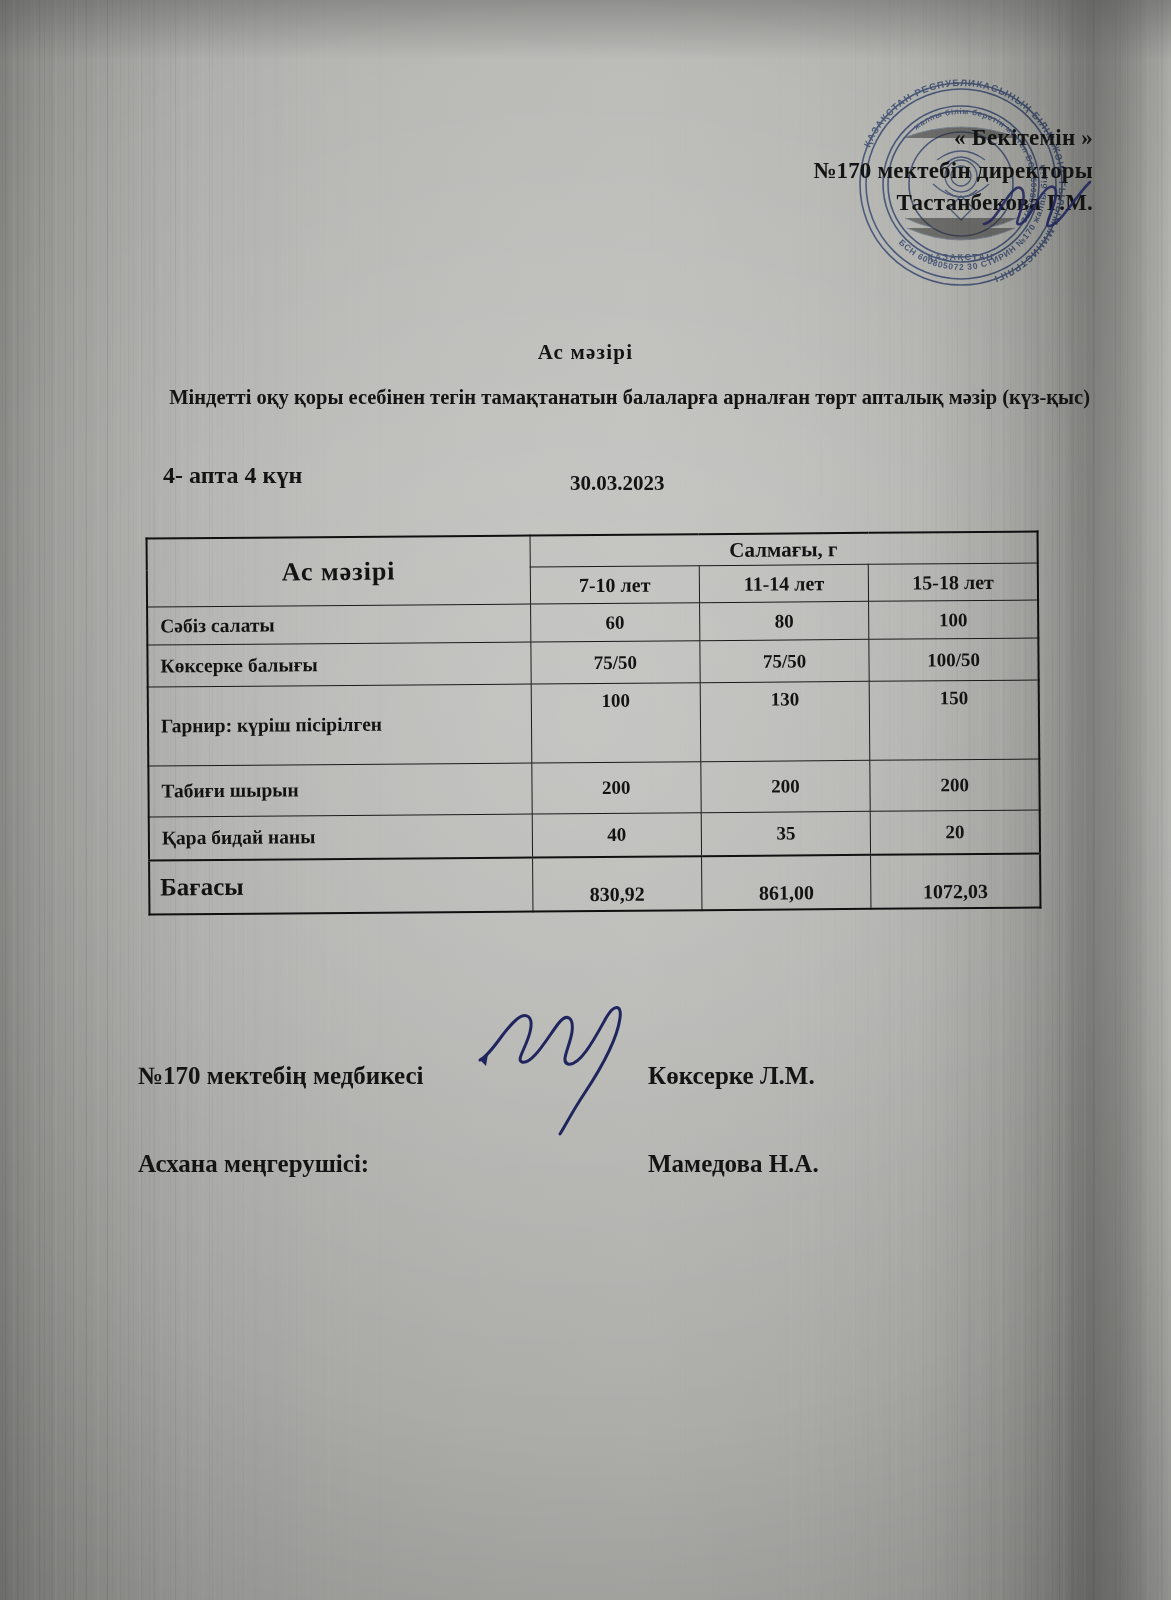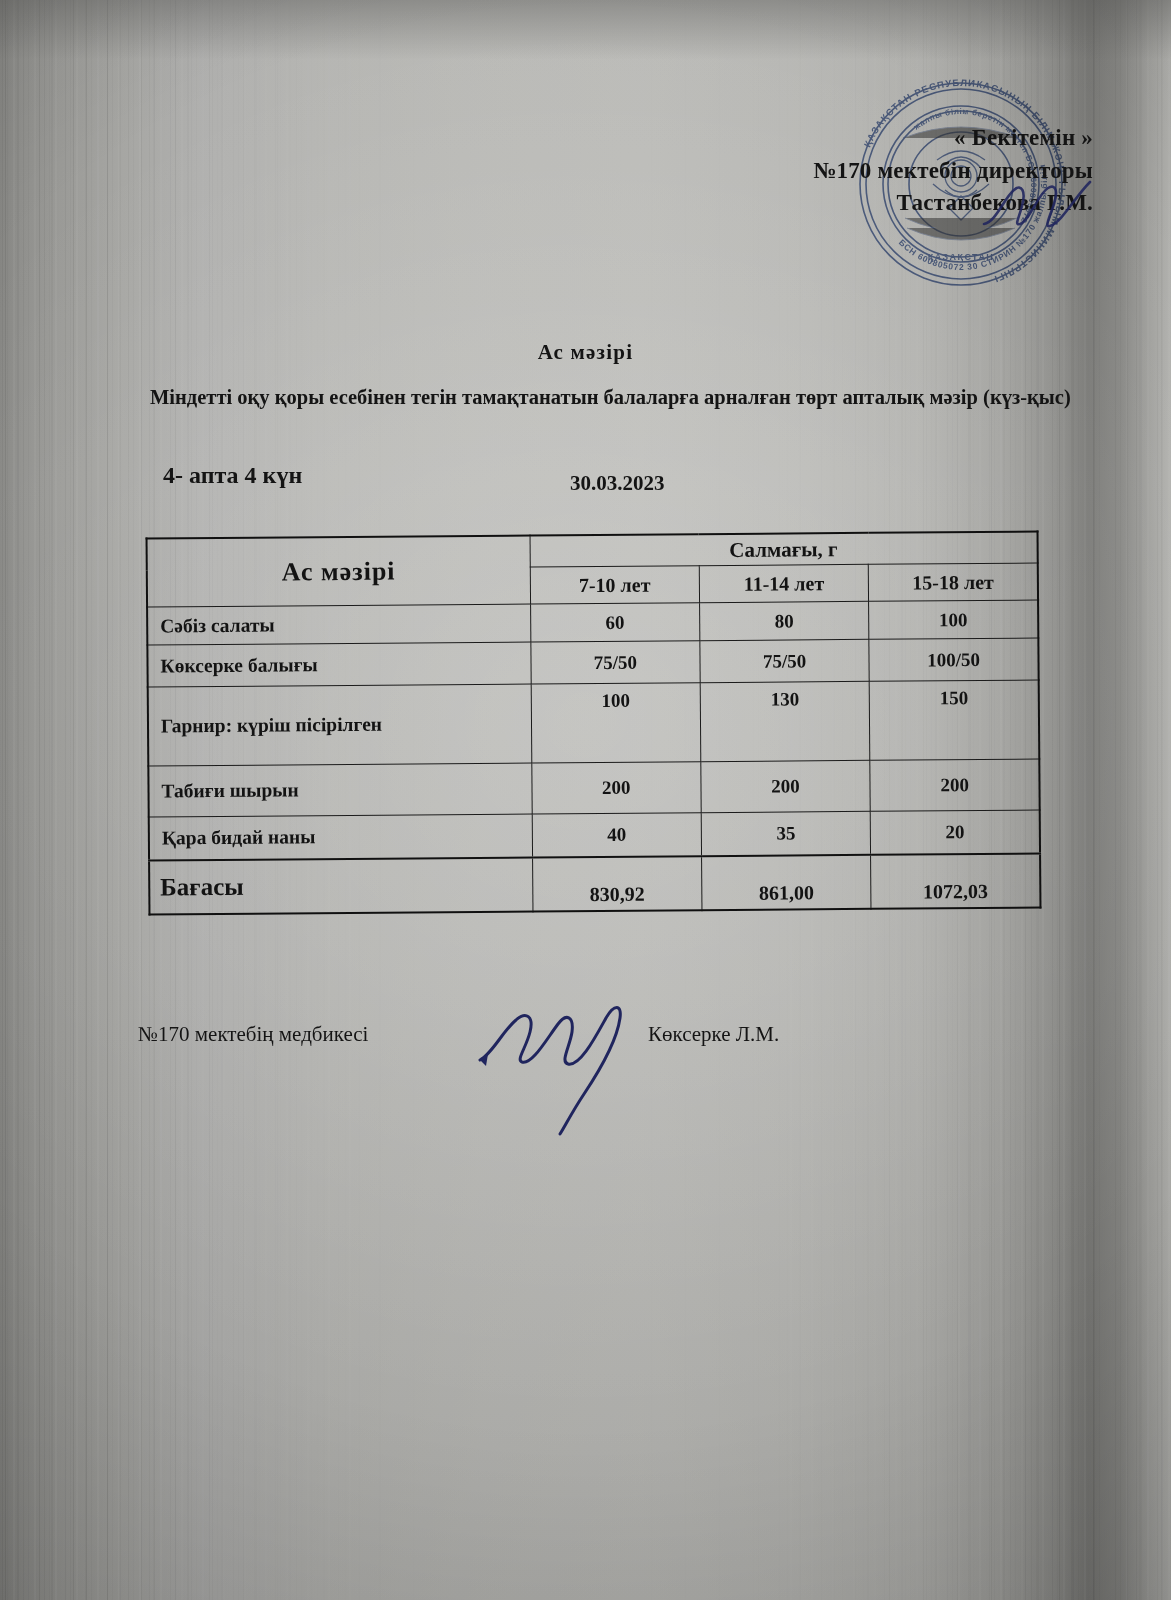--- a/index.html
+++ b/index.html
@@ -85,21 +85,21 @@
   }
   .approve div{white-space:nowrap;}
 
   .doctitle{
     position:absolute;left:0;right:0;top:340px;
     text-align:center;font-size:21px;font-weight:bold;
     letter-spacing:1.2px;
   }
   .subtitle{
     position:absolute;left:150px;width:940px;top:382px;
-    text-align:left;font-size:20.5px;font-weight:bold;line-height:1.55;
+    text-align:right;font-size:20.5px;font-weight:bold;line-height:1.55;
   }
   .weekline{
     position:absolute;left:163px;top:462px;
     font-size:24px;font-weight:bold;
   }
   .dateline{
     position:absolute;left:570px;top:463px;
     font-size:21px;font-weight:bold;margin-top:8px;
   }
 
@@ -150,21 +150,21 @@
   td.totnum{text-align:center;font-size:20px;vertical-align:bottom;padding-bottom:4px;}
   .col-item{width:43%;}
   .col-a{width:19%;}
   .col-b{width:19%;}
   .col-c{width:19%;}
 
   
   .sigblock{position:absolute;left:138px;top:1022px;width:760px;}
   .sigrow{
     position:relative;height:48px;
-    font-size:21px;font-weight:normal;
+    font-size:25px;font-weight:bold;margin-top:40px;
   }
   .sigrow .role{position:absolute;left:0;top:0;}
   .sigrow .who{position:absolute;left:510px;top:0;white-space:nowrap;}
 
   .sign-nurse{
     position:absolute;left:472px;top:988px;width:175px;height:150px;
     pointer-events:none;
   }
   .sign-dir{
     position:absolute;left:978px;top:172px;width:120px;height:72px;
@@ -312,20 +312,24 @@
           </tr>
         </tbody>
       </table>
     </div>
 
     <div class="sigblock">
       <div class="sigrow">
         <span class="role">№170 мектебің медбикесі</span>
         <span class="who">Көксерке Л.М.</span>
       </div>
+      <div class="sigrow">
+        <span class="role">Асхана меңгерушісі:</span>
+        <span class="who">Мамедова Н.А.</span>
+      </div>
     </div>
 
     <div class="sign-nurse">
       <svg viewBox="0 0 175 150" width="175" height="150" xmlns="http://www.w3.org/2000/svg">
         <path d="M8 72 C 20 66, 30 44, 44 32 C 54 23, 62 28, 58 44
                  C 54 60, 44 72, 50 74 C 60 77, 74 52, 86 36
                  C 94 25, 102 28, 100 44 C 98 58, 88 74, 96 76
                  C 108 79, 124 48, 134 30
                  C 142 16, 150 16, 148 30
                  C 145 52, 128 82, 112 106

